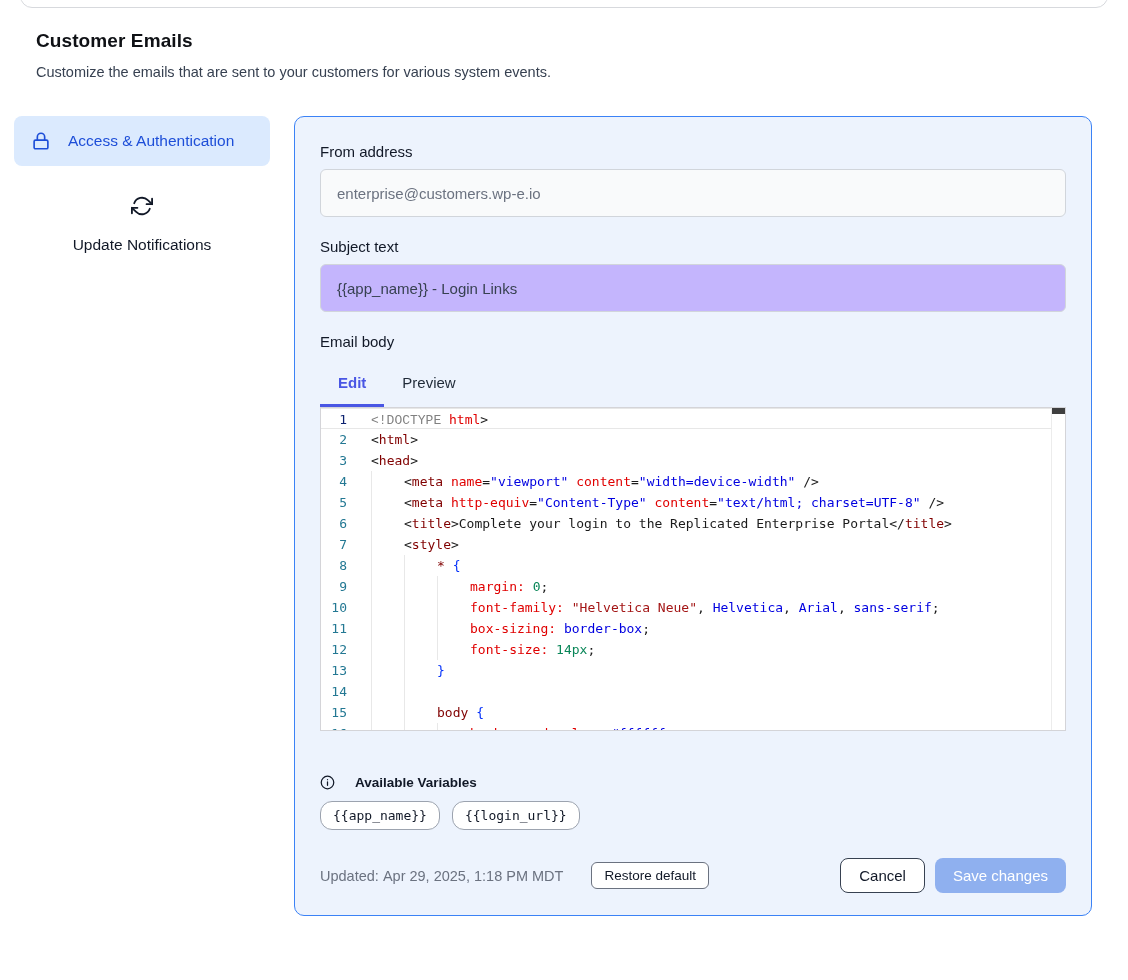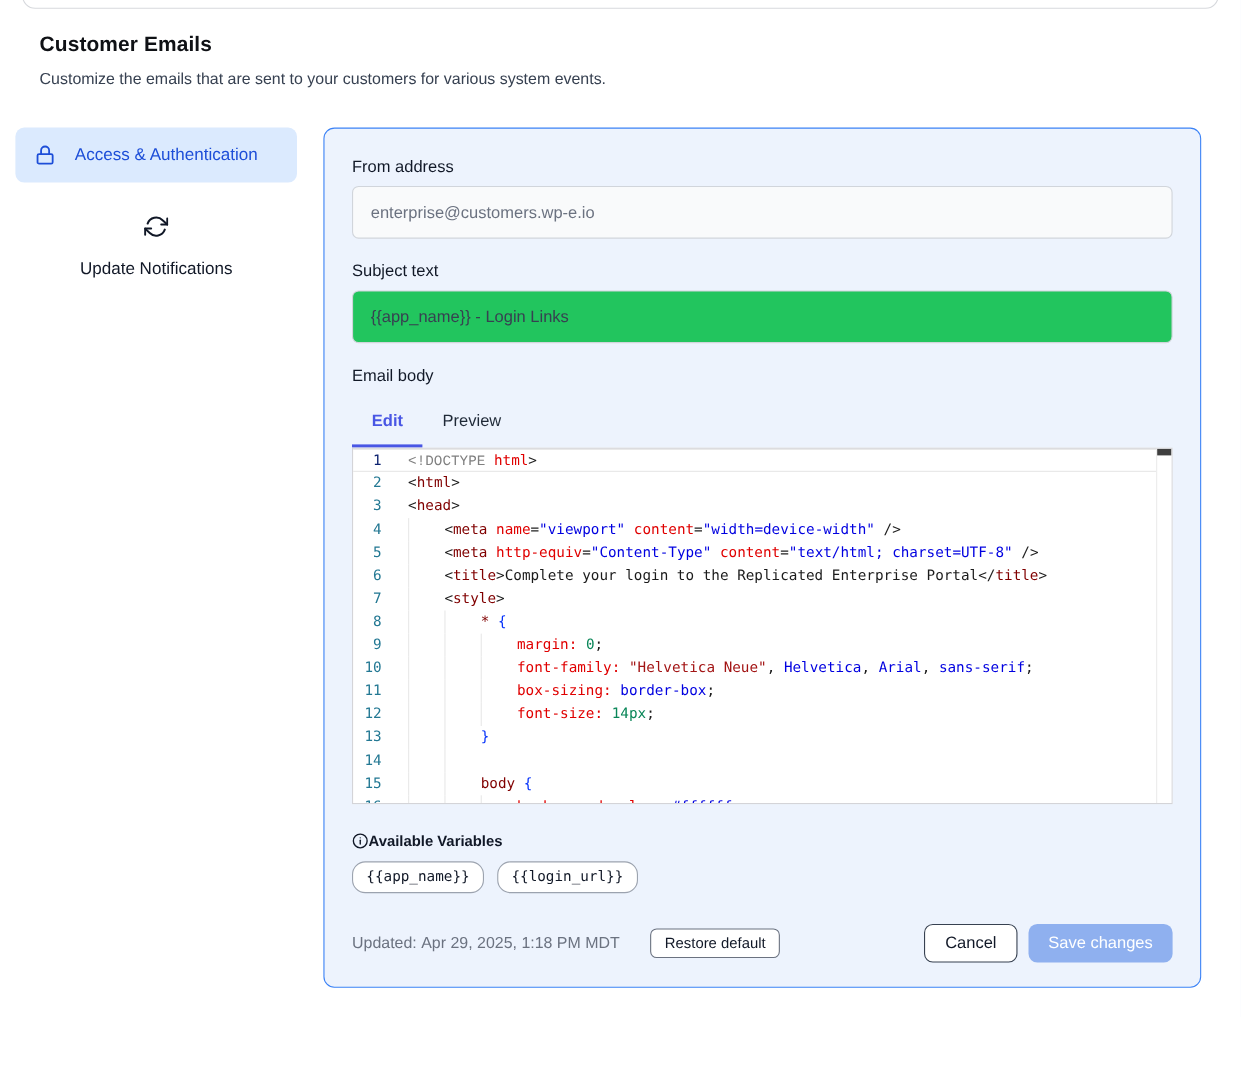--- a/index.html
+++ b/index.html
@@ -44,21 +44,21 @@
   .panel-titles { flex: 1; }
   .panel-title { font-size: 17px; font-weight: 700; color: #1f2937; }
   .panel-subtitle { font-size: 15px; color: #6b7280; margin-top: 5px; }
   .collapse-btn { background: none; border: none; cursor: pointer; padding: 4px; display: flex; }
 
   .field { margin-bottom: 21px; }
   .field-label { display: block; font-size: 15px; color: #111827; margin-bottom: 9px; }
   .text-input {
     width: 100%; height: 48px; padding: 0 16px; font-size: 15px;
     font-family: "Liberation Sans", sans-serif;
-    border: 1px solid #d1d5db; border-radius: 6px; background: #22c55e; color: #374151;
+    border: 1px solid #d1d5db; border-radius: 6px; background: #c4b5fd; color: #374151;
   }
   .text-input.muted { background: #f9fafb; color: #6b7280; }
 
   
   .tabs { display: flex; margin-top: 14px; }
   .tab {
     padding: 10px 18px 13px 18px; font-size: 15px; color: #1f2937;
     background: none; border: none; border-bottom: 3px solid transparent; cursor: pointer;
     font-family: "Liberation Sans", sans-serif;
   }
@@ -87,21 +87,21 @@
   .tk-s { color: var(--tk-s, #a31515); }
   .tk-br { color: var(--tk-br, #0431fa); }
   .tk-k { color: #1b1b1b; }
   .v-scrollbar {
     position: absolute; top: 0; right: 0; bottom: 0; width: 14px;
     background: #ffffff; border-left: 1px solid #ececec;
   }
   .v-thumb { position: absolute; top: 0; right: 0; width: 13px; height: 6px; background: #3f3f3f; }
 
   
-  .vars-row { display: flex; align-items: center; gap: 0; margin-top: 26px; }
+  .vars-row { display: flex; align-items: center; gap: 20px; margin-top: 44px; }
   .vars-label { font-size: 13.5px; font-weight: 600; color: #111827; }
   .chips { display: flex; gap: 12px; margin-top: 11px; }
   .chip {
     font-family: "DejaVu Sans Mono", monospace; font-size: 13px; color: #111827;
     background: #fff; border: 1px solid #9ca3af; border-radius: 12px;
     padding: 6px 12px; cursor: pointer;
   }
 
   
   .panel-footer { display: flex; align-items: center; margin-top: 28px; }

